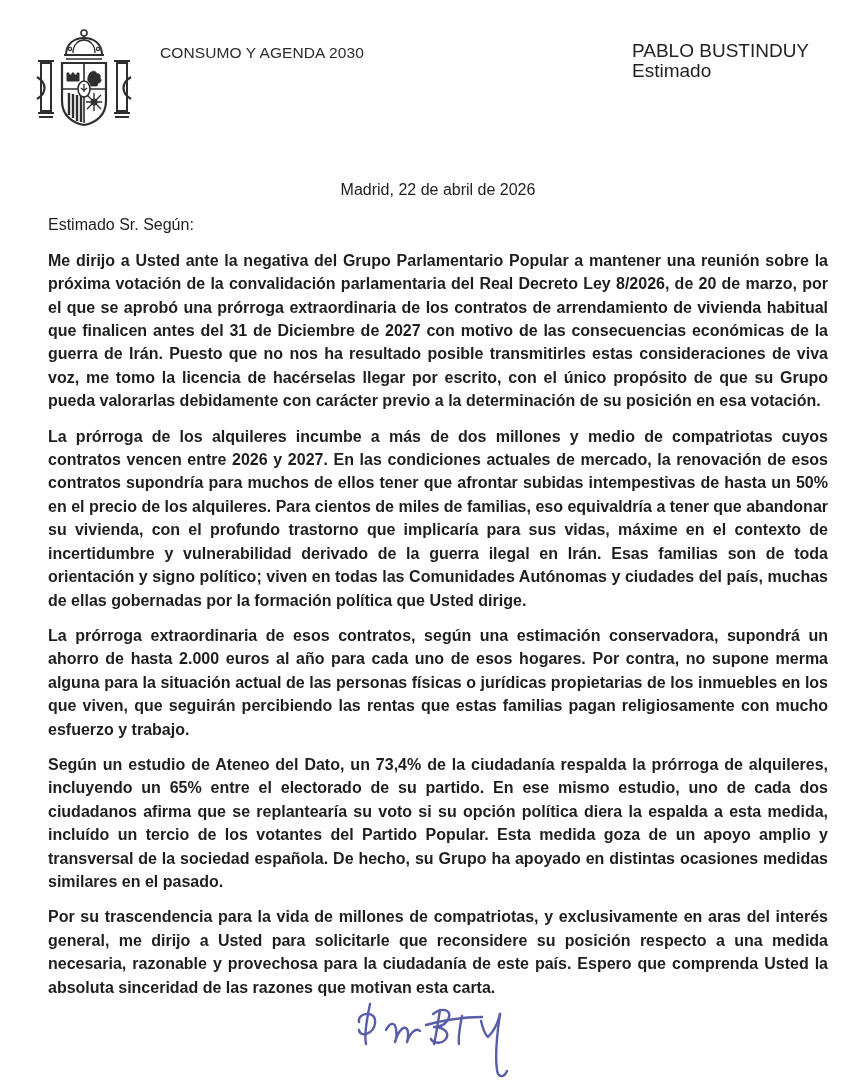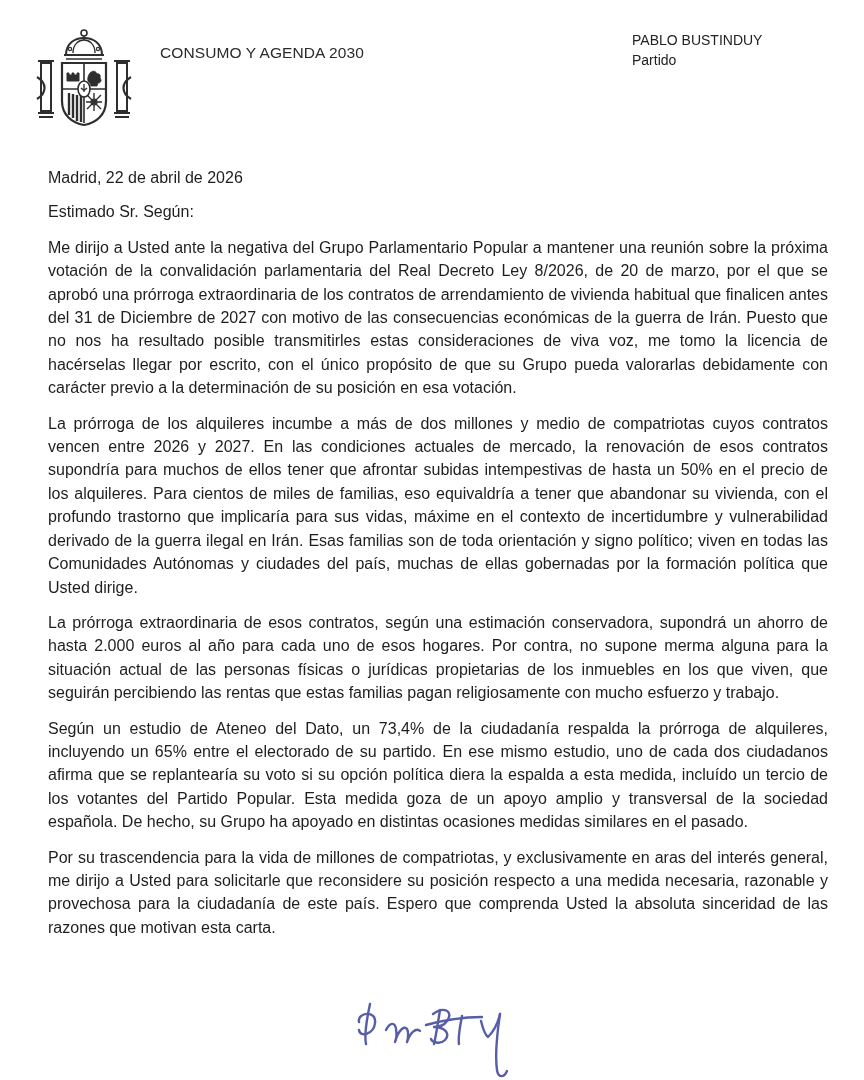--- a/index.html
+++ b/index.html
@@ -26,39 +26,39 @@
     left: 160px;
     top: 42px;
     font-size: 15.5px;
     line-height: 21px;
     color: #2a2a2a;
     letter-spacing: 0.1px;
   }
   .sender-block {
     position: absolute;
     left: 632px;
-    top: 30px;
-    font-size: 14px;
+    top: 41px;
+    font-size: 19px;
     line-height: 20px;
     color: #222222;
   }
 
   
   .letter-body {
     position: absolute;
     left: 48px;
     top: 166px;
     width: 780px;
     font-size: 16px;
     line-height: 23.4px;
     color: #1e1e1e;
   }
-  .dateline { text-align: left; margin: 0; }
+  .dateline { text-align: center; margin: 12px; }
   .salutation { margin: 11px 0 0 0; }
-  .para { margin: 12px 0 0 0; text-align: justify; }
+  .para { margin: 12px 0 0 0; text-align: justify; font-weight: bold; }
   .closing { margin: 12px 0 0 0; }
 
   
   .signature {
     position: absolute;
     left: 348px;
     top: 990px;
     width: 170px;
     height: 90px;
   }
@@ -102,21 +102,21 @@
     <ellipse cx="51" cy="64" rx="6" ry="8" fill="#ffffff" stroke-width="1.6"></ellipse>
     <path d="M51 59 v8 M48 63 c3 3 3 3 6 0" stroke-width="1.3"></path>
   </svg>
 
   <div class="ministry-block">
     <div>CONSUMO Y AGENDA 2030</div>
   </div>
 
   <div class="sender-block">
     <div>PABLO BUSTINDUY</div>
-    <div>Partido</div>
+    <div>Estimado</div>
   </div>
 
   <div class="letter-body">
     <p class="dateline">Madrid, 22 de abril de 2026</p>
     <p class="salutation">Estimado Sr. Según:</p>
     <p class="para">Me dirijo a Usted ante la negativa del Grupo Parlamentario Popular a mantener una reunión sobre la próxima votación de la convalidación parlamentaria del Real Decreto Ley 8/2026, de 20 de marzo, por el que se aprobó una prórroga extraordinaria de los contratos de arrendamiento de vivienda habitual que finalicen antes del 31 de Diciembre de 2027 con motivo de las consecuencias económicas de la guerra de Irán. Puesto que no nos ha resultado posible transmitirles estas consideraciones de viva voz, me tomo la licencia de hacérselas llegar por escrito, con el único propósito de que su Grupo pueda valorarlas debidamente con carácter previo a la determinación de su posición en esa votación.</p>
     <p class="para">La prórroga de los alquileres incumbe a más de dos millones y medio de compatriotas cuyos contratos vencen entre 2026 y 2027. En las condiciones actuales de mercado, la renovación de esos contratos supondría para muchos de ellos tener que afrontar subidas intempestivas de hasta un 50% en el precio de los alquileres. Para cientos de miles de familias, eso equivaldría a tener que abandonar su vivienda, con el profundo trastorno que implicaría para sus vidas, máxime en el contexto de incertidumbre y vulnerabilidad derivado de la guerra ilegal en Irán. Esas familias son de toda orientación y signo político; viven en todas las Comunidades Autónomas y ciudades del país, muchas de ellas gobernadas por la formación política que Usted dirige.</p>
     <p class="para">La prórroga extraordinaria de esos contratos, según una estimación conservadora, supondrá un ahorro de hasta 2.000 euros al año para cada uno de esos hogares. Por contra, no supone merma alguna para la situación actual de las personas físicas o jurídicas propietarias de los inmuebles en los que viven, que seguirán percibiendo las rentas que estas familias pagan religiosamente con mucho esfuerzo y trabajo.</p>
     <p class="para">Según un estudio de Ateneo del Dato, un 73,4% de la ciudadanía respalda la prórroga de alquileres, incluyendo un 65% entre el electorado de su partido. En ese mismo estudio, uno de cada dos ciudadanos afirma que se replantearía su voto si su opción política diera la espalda a esta medida, incluído un tercio de los votantes del Partido Popular. Esta medida goza de un apoyo amplio y transversal de la sociedad española. De hecho, su Grupo ha apoyado en distintas ocasiones medidas similares en el pasado.</p>
     <p class="para">Por su trascendencia para la vida de millones de compatriotas, y exclusivamente en aras del interés general, me dirijo a Usted para solicitarle que reconsidere su posición respecto a una medida necesaria, razonable y provechosa para la ciudadanía de este país. Espero que comprenda Usted la absoluta sinceridad de las razones que motivan esta carta.</p>

